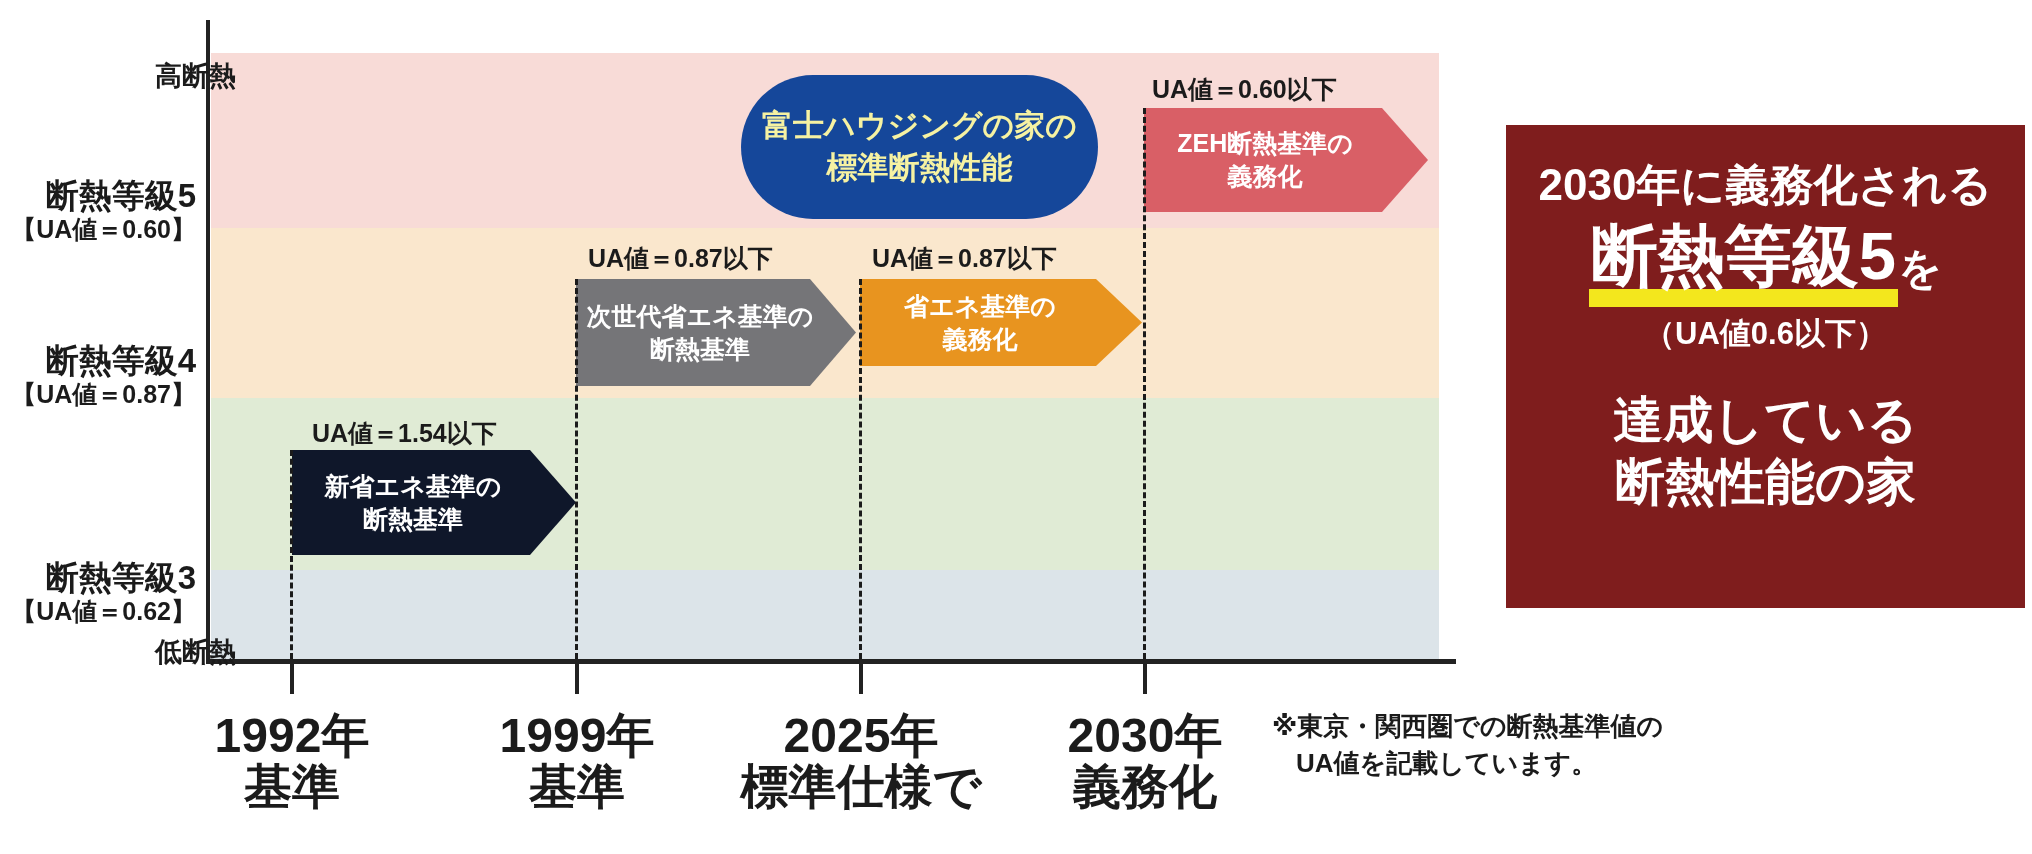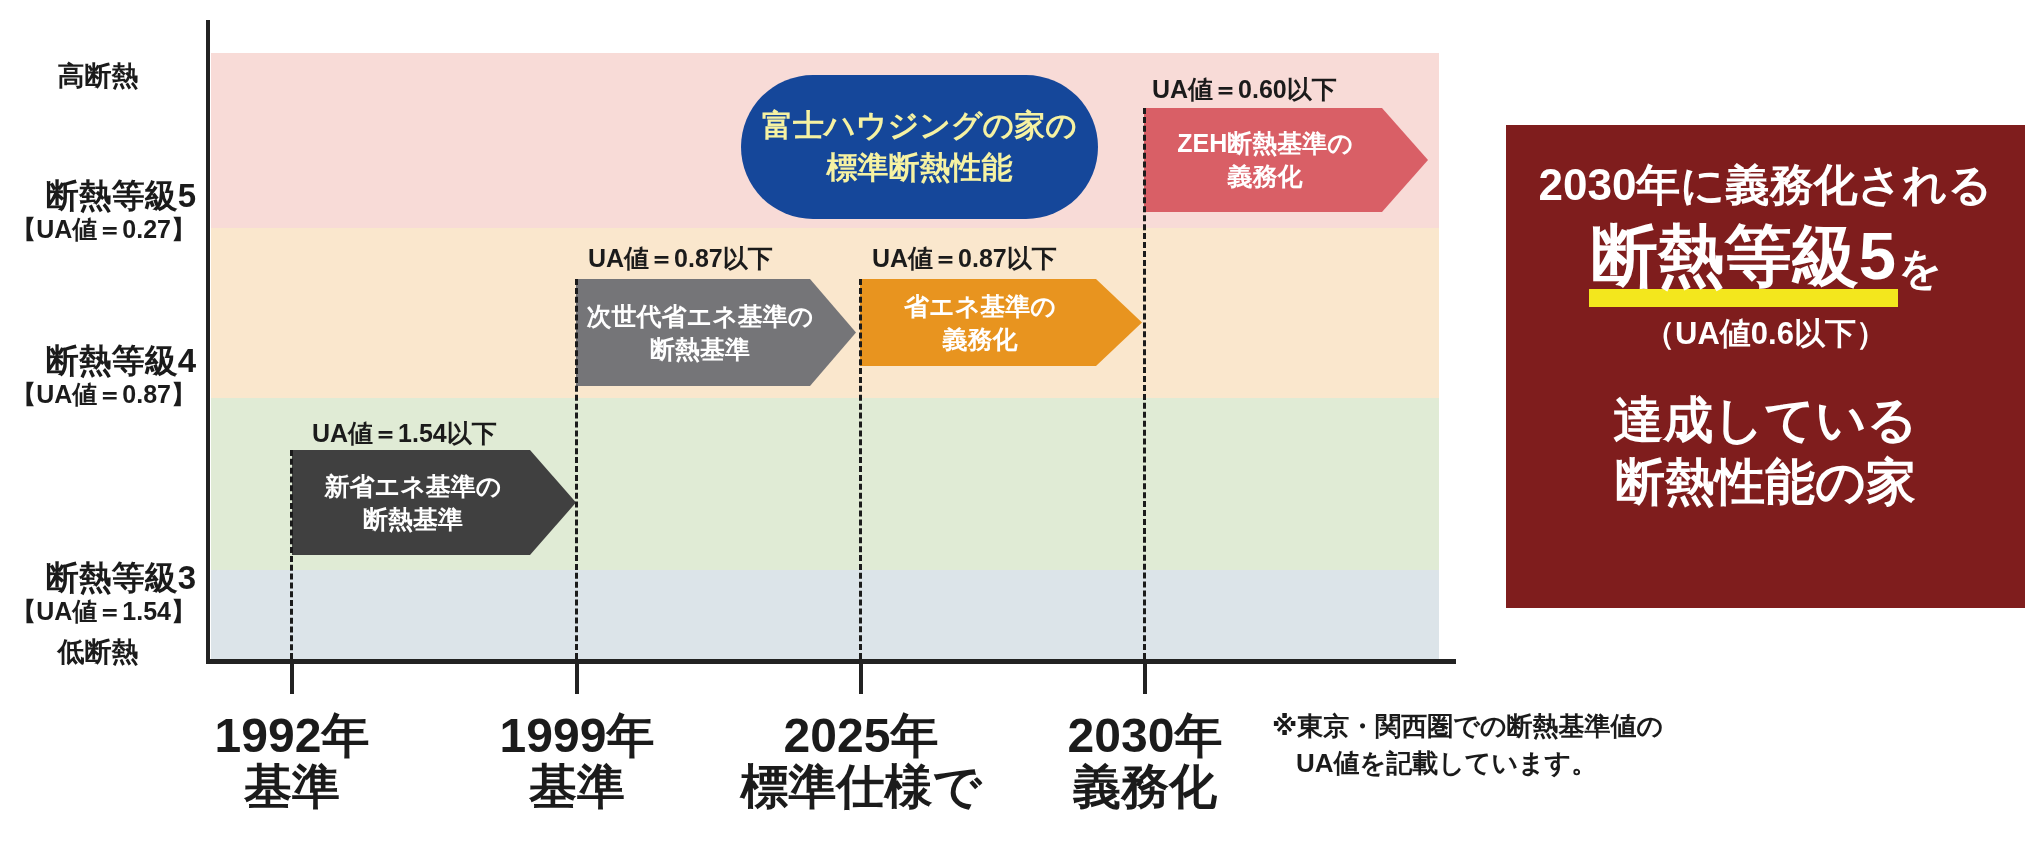--- a/index.html
+++ b/index.html
@@ -11,21 +11,21 @@
   
   .band { position:absolute; left:211px; width:1228px; }
   .band-5 { top:53px;  height:175px; background:#f8dbd7; }
   .band-4 { top:228px; height:170px; background:#fae7cd; }
   .band-3 { top:398px; height:172px; background:#e0ebd5; }
   .band-low { top:570px; height:89px; background:#dce4e9; }
   
   .y-axis { position:absolute; left:206px; top:20px; width:4px; height:644px; background:#222222; }
   .x-axis { position:absolute; left:206px; top:659px; width:1250px; height:5px; background:#222222; }
   
-  .ylab { position:absolute; left:0; width:196px; text-align:center; }
+  .ylab { position:absolute; left:0; width:196px; text-align:right;padding-left:40px; }
   .ylab-high { top:58px;  font-size:27px; }
   .ylab-low  { top:634px; font-size:27px; }
   .grade { position:absolute; left:0; width:196px; text-align:right; line-height:1.12; }
   .grade .g-name { font-size:33px; }
   .grade .g-ua   { font-size:25px; }
   .grade-5 { top:178px; }
   .grade-4 { top:343px; }
   .grade-3 { top:531px;margin-top:29px; }
   
   .dash { position:absolute; width:0; border-left:3px dashed #1b1b1b; z-index:5; }
@@ -44,21 +44,21 @@
   .note { position:absolute; left:1272px; top:708px; font-size:26px; line-height:37px; }
   .note-l2 { padding-left:24px; }
   
   .arrow {
     position:absolute; display:flex; flex-direction:column; justify-content:center;
     align-items:center; color:#ffffff; text-align:center; z-index:1; box-sizing:border-box;
     padding-right:42px;
     clip-path: polygon(0 0, calc(100% - 46px) 0, 100% 50%, calc(100% - 46px) 100%, 0 100%);
   }
   .arrow div { font-size:25px; line-height:33px; }
-  .arrow-1992 { left:292px;  top:450px; width:284px; height:105px; background:#404040; }
+  .arrow-1992 { left:292px;  top:450px; width:284px; height:105px; background:#0f172a; }
   .arrow-1999 { left:576px;  top:279px; width:280px; height:107px; background:#757578;padding-left:10px; }
   .arrow-2025 { left:860px;  top:279px; width:282px; height:87px; background:#e8941f; }
   .arrow-2030 { left:1144px; top:108px; width:284px; height:104px; background:#d95f66; }
   
   .ua { position:absolute; font-size:25px; z-index:2; white-space:nowrap; }
   .ua-1992 { left:312px;  top:417px; }
   .ua-1999 { left:588px;  top:242px; }
   .ua-2025 { left:872px;  top:242px; }
   .ua-2030 { left:1152px; top:73px; }
   
@@ -93,29 +93,29 @@
   <div class="band band-4"></div>
   <div class="band band-3"></div>
   <div class="band band-low"></div>
 
   <div class="y-axis"></div>
   <div class="x-axis"></div>
 
   <div class="ylab ylab-high">高断熱</div>
   <div class="grade grade-5">
     <div class="g-name">断熱等級5</div>
-    <div class="g-ua">【UA値＝0.27】</div>
+    <div class="g-ua">【UA値＝0.60】</div>
   </div>
   <div class="grade grade-4">
     <div class="g-name">断熱等級4</div>
     <div class="g-ua">【UA値＝0.87】</div>
   </div>
   <div class="grade grade-3">
     <div class="g-name">断熱等級3</div>
-    <div class="g-ua">【UA値＝1.54】</div>
+    <div class="g-ua">【UA値＝0.62】</div>
   </div>
   <div class="ylab ylab-low">低断熱</div>
 
   <div class="dash dash-1992"></div>
   <div class="dash dash-1999"></div>
   <div class="dash dash-2025"></div>
   <div class="dash dash-2030"></div>
 
   <div class="tick tick-1992"></div>
   <div class="tick tick-1999"></div>

